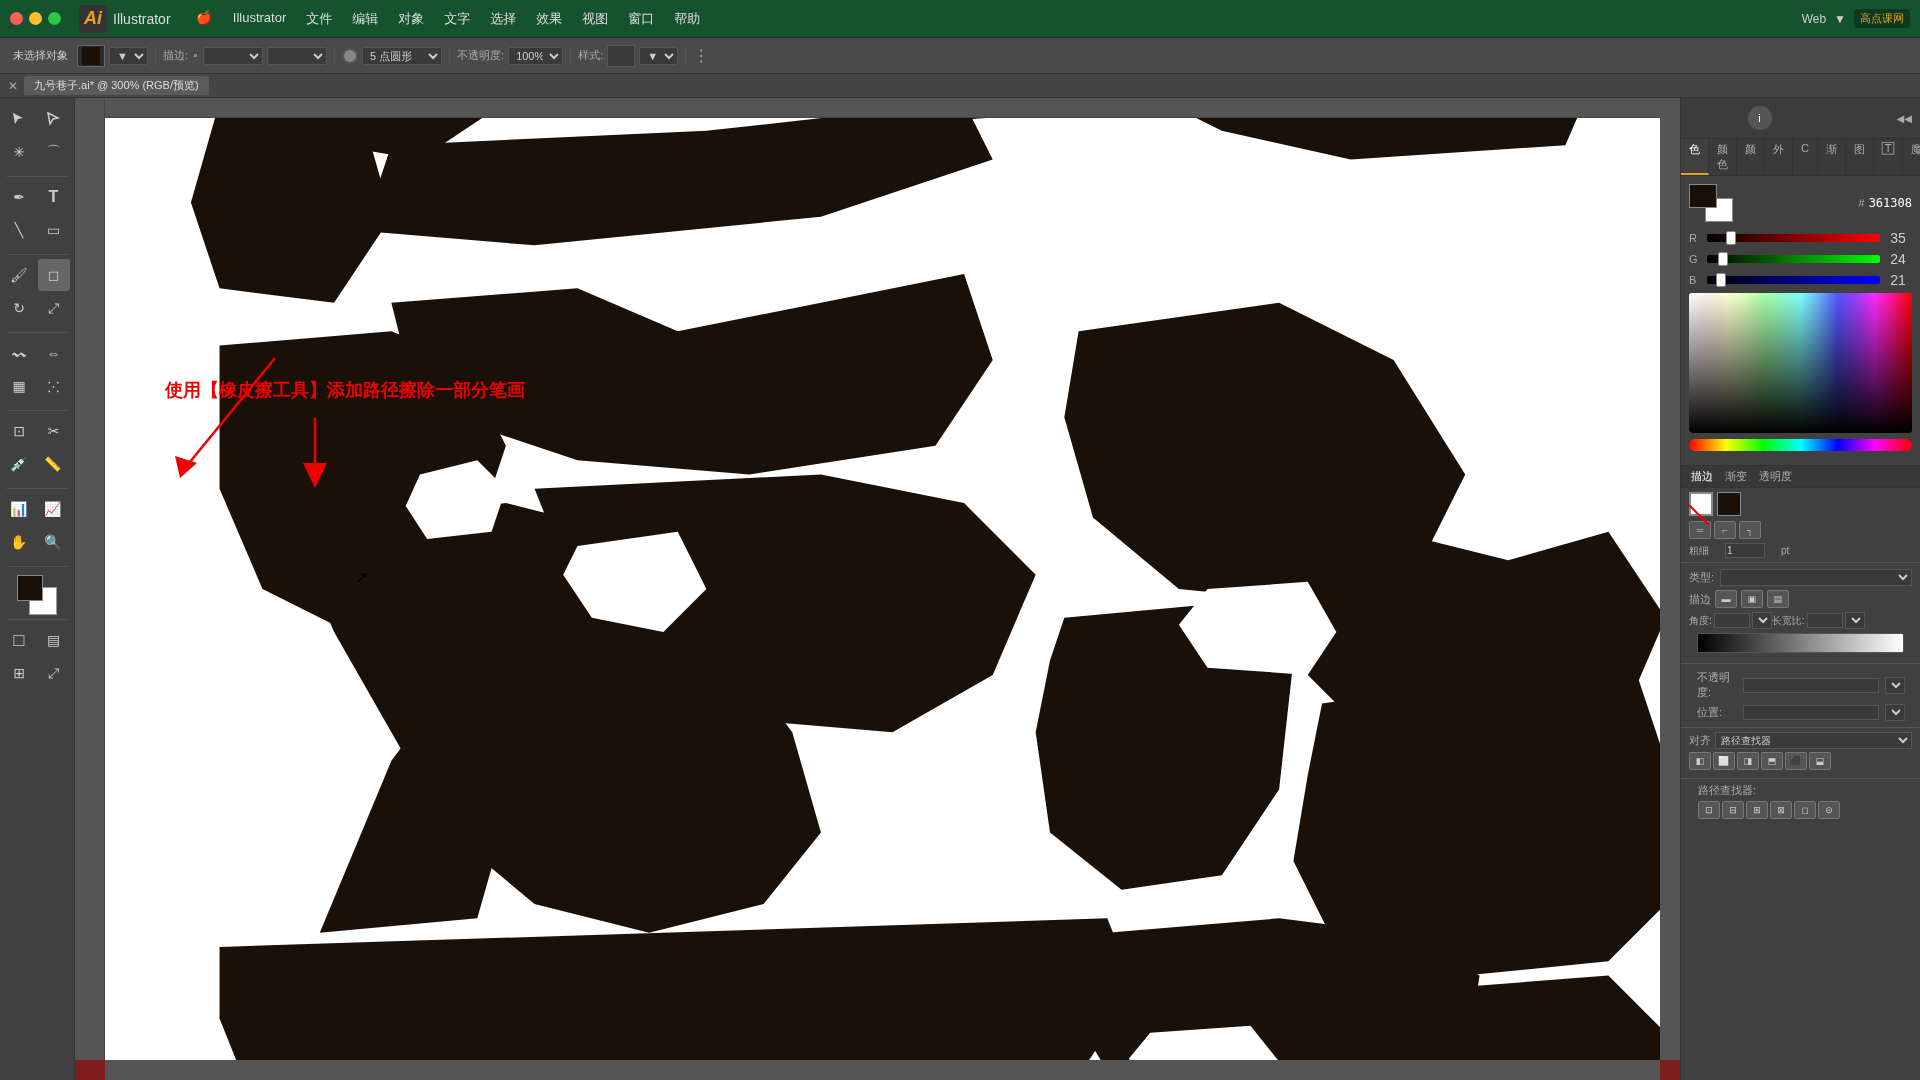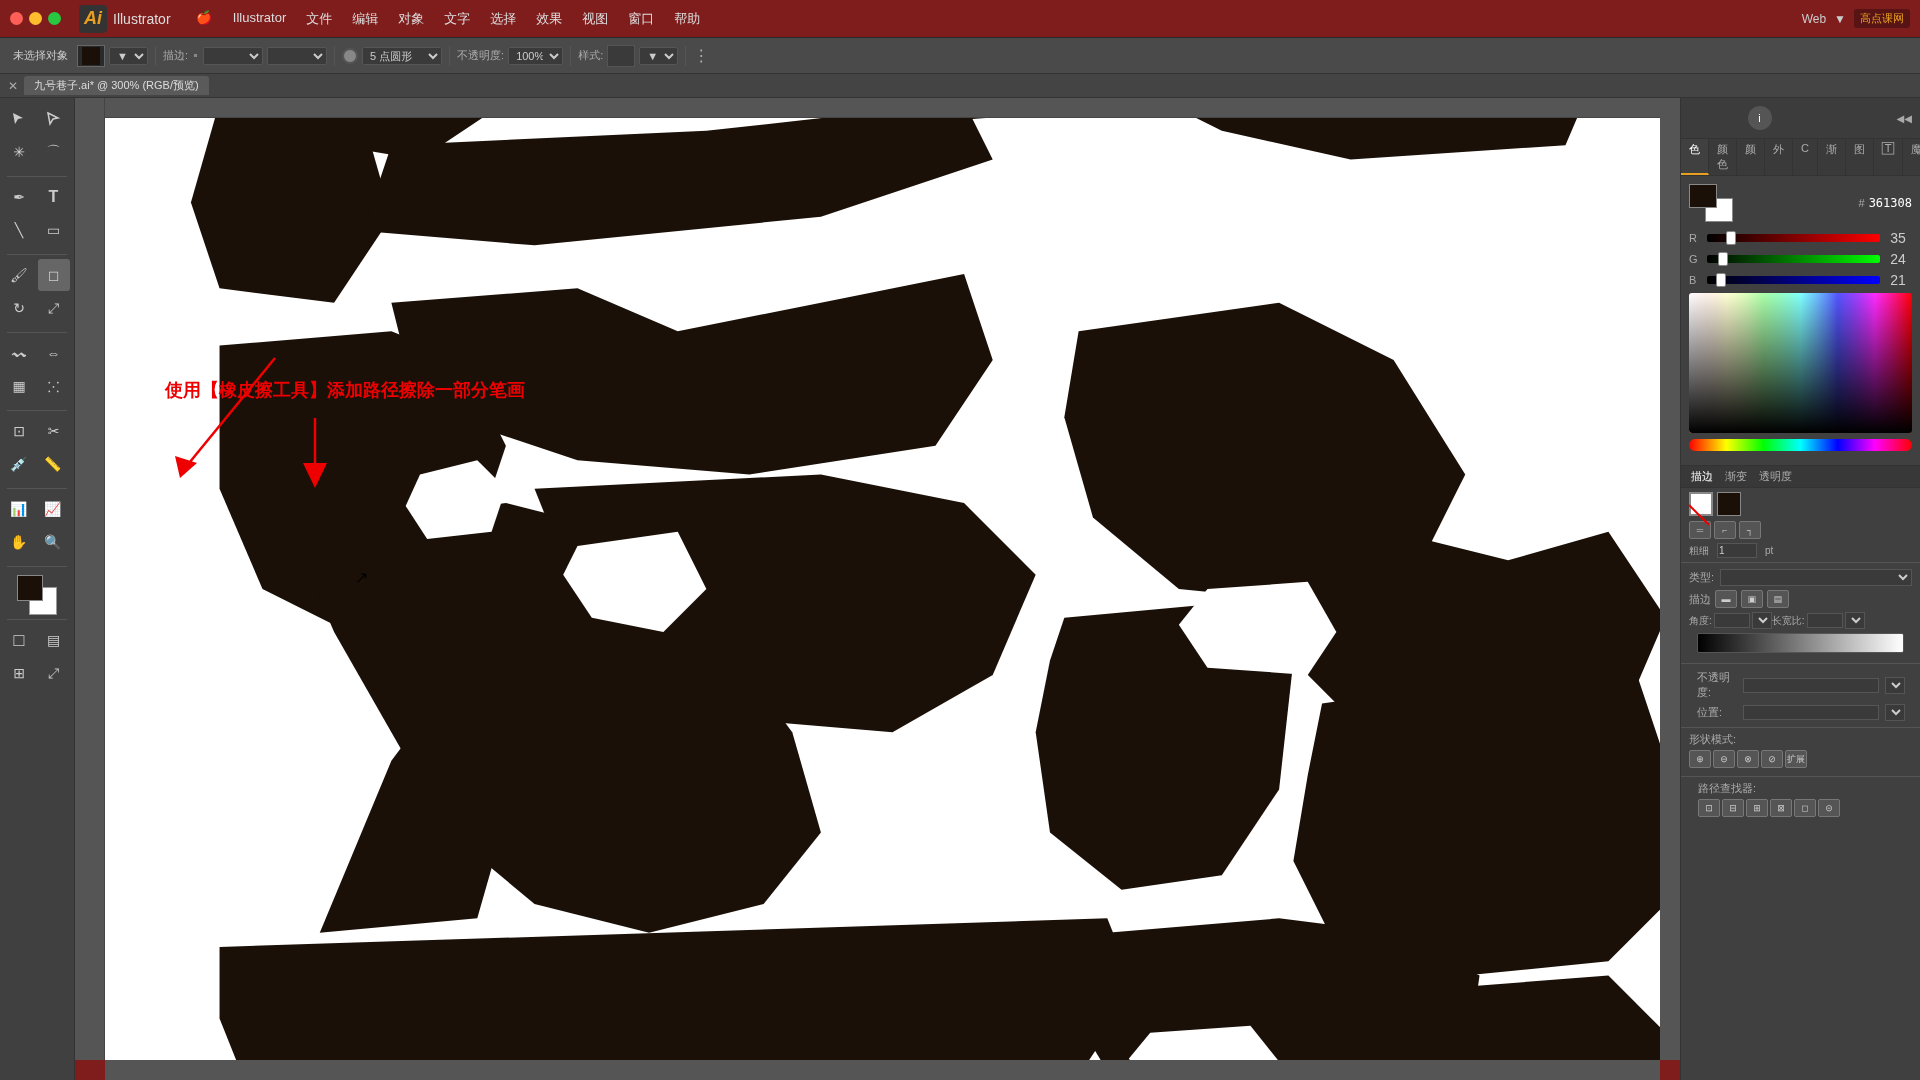--- a/index.html
+++ b/index.html
@@ -1,21 +1,21 @@
 <!DOCTYPE html>
 <html><head>
   <meta charset="utf-8">
   <style>
     * { margin: 0; padding: 0; box-sizing: border-box; }
     body { width: 1920px; height: 1080px; overflow: hidden; background: #3a3a3a; font-family: 'PingFang SC', 'Microsoft YaHei', sans-serif; font-size: 12px; color: #ccc; }
 
     
     .title-bar {
       height: 38px;
-      background: #7f1d1d;
+      background: #14532d;
       display: flex;
       align-items: center;
       padding: 0 10px;
       gap: 8px;
       border-bottom: 1px solid #2a2a2a;
     }
     .traffic-lights { display: flex; gap: 6px; align-items: center; }
     .traffic-light { width: 13px; height: 13px; border-radius: 50%; }
     .tl-close { background: #ff5f57; }
     .tl-min { background: #ffbd2e; }
@@ -505,21 +505,21 @@
         <div style="width:24px;height:24px;background:#fff;border:2px solid #888;position:relative;">
           <div style="position:absolute;width:28px;height:2px;background:#e00;top:10px;left:-2px;transform:rotate(45deg);transform-origin:0 50%;"></div>
         </div>
         <div style="width:24px;height:24px;background:#1a1008;border:1px solid #888;"></div>
       </div>
       <div class="stroke-row">
         <div class="stroke-mini-btn">═</div>
         <div class="stroke-mini-btn">⌐</div>
         <div class="stroke-mini-btn">┐</div>
       </div>
-      <div style="display:flex;align-items:center;gap:8px;margin-top:4px;">
+      <div style="display:flex;align-items:center;gap:16px;margin-top:4px;">
         <span style="color:#aaa;font-size:10px;">粗细</span>
         <input type="number" value="1" style="width: 40px; background: rgb(58, 58, 58); border: 1px solid rgb(85, 85, 85); color: rgb(204, 204, 204); font-size: 10px; padding: 1px;">
         <span style="color:#aaa;font-size:10px;">pt</span>
       </div>
     </div>
 
     <div style="border-top:1px solid #555;padding:6px 8px;">
       <div style="display:flex;align-items:center;gap:6px;margin-bottom:4px;">
         <span style="color:#aaa;font-size:11px;">类型:</span>
         <select class="panel-select" style="flex:1;">
@@ -554,31 +554,37 @@
         <input style="flex: 1 1 0%; background: rgb(58, 58, 58); border: 1px solid rgb(85, 85, 85); color: rgb(204, 204, 204); font-size: 10px; padding: 1px;">
         <select class="panel-select" style="width:20px;"><option>▼</option></select>
       </div>
       <div class="panel-row">
         <span class="panel-label">位置:</span>
         <input style="flex: 1 1 0%; background: rgb(58, 58, 58); border: 1px solid rgb(85, 85, 85); color: rgb(204, 204, 204); font-size: 10px; padding: 1px;">
         <select class="panel-select" style="width:20px;"><option>▼</option></select>
       </div>
     </div>
 
-
     <div style="padding:4px 8px;border-top:1px solid #555;">
-      <div style="color:#aaa;font-size:11px;margin-bottom:3px;">形状模式:</div>
+      <div style="display:flex;align-items:center;gap:4px;margin-bottom:3px;">
+        <span style="color:#aaa;font-size:11px;">对齐</span>
+        <select class="panel-select" style="flex:1;">
+          <option>路径查找器</option>
+        </select>
+      </div>
       <div style="display:flex;gap:2px;margin-bottom:4px;">
-        <div class="stroke-mini-btn">⊕</div>
-        <div class="stroke-mini-btn">⊖</div>
-        <div class="stroke-mini-btn">⊗</div>
-        <div class="stroke-mini-btn">⊘</div>
-        <div class="stroke-mini-btn">扩展</div>
-      </div>
-    </div>
+        <div class="stroke-mini-btn">◧</div>
+        <div class="stroke-mini-btn">⬜</div>
+        <div class="stroke-mini-btn">◨</div>
+        <div class="stroke-mini-btn">⬒</div>
+        <div class="stroke-mini-btn">⬛</div>
+        <div class="stroke-mini-btn">⬓</div>
+      </div>
+    </div>
+
 
     <div style="padding:4px 17px;border-top:1px solid #555;">
       <div style="color:#aaa;font-size:11px;margin-bottom:3px;">路径查找器:</div>
       <div style="display:flex;gap:2px;">
         <div class="stroke-mini-btn">⊡</div>
         <div class="stroke-mini-btn">⊟</div>
         <div class="stroke-mini-btn">⊞</div>
         <div class="stroke-mini-btn">⊠</div>
         <div class="stroke-mini-btn">◻</div>
         <div class="stroke-mini-btn">⊝</div>

